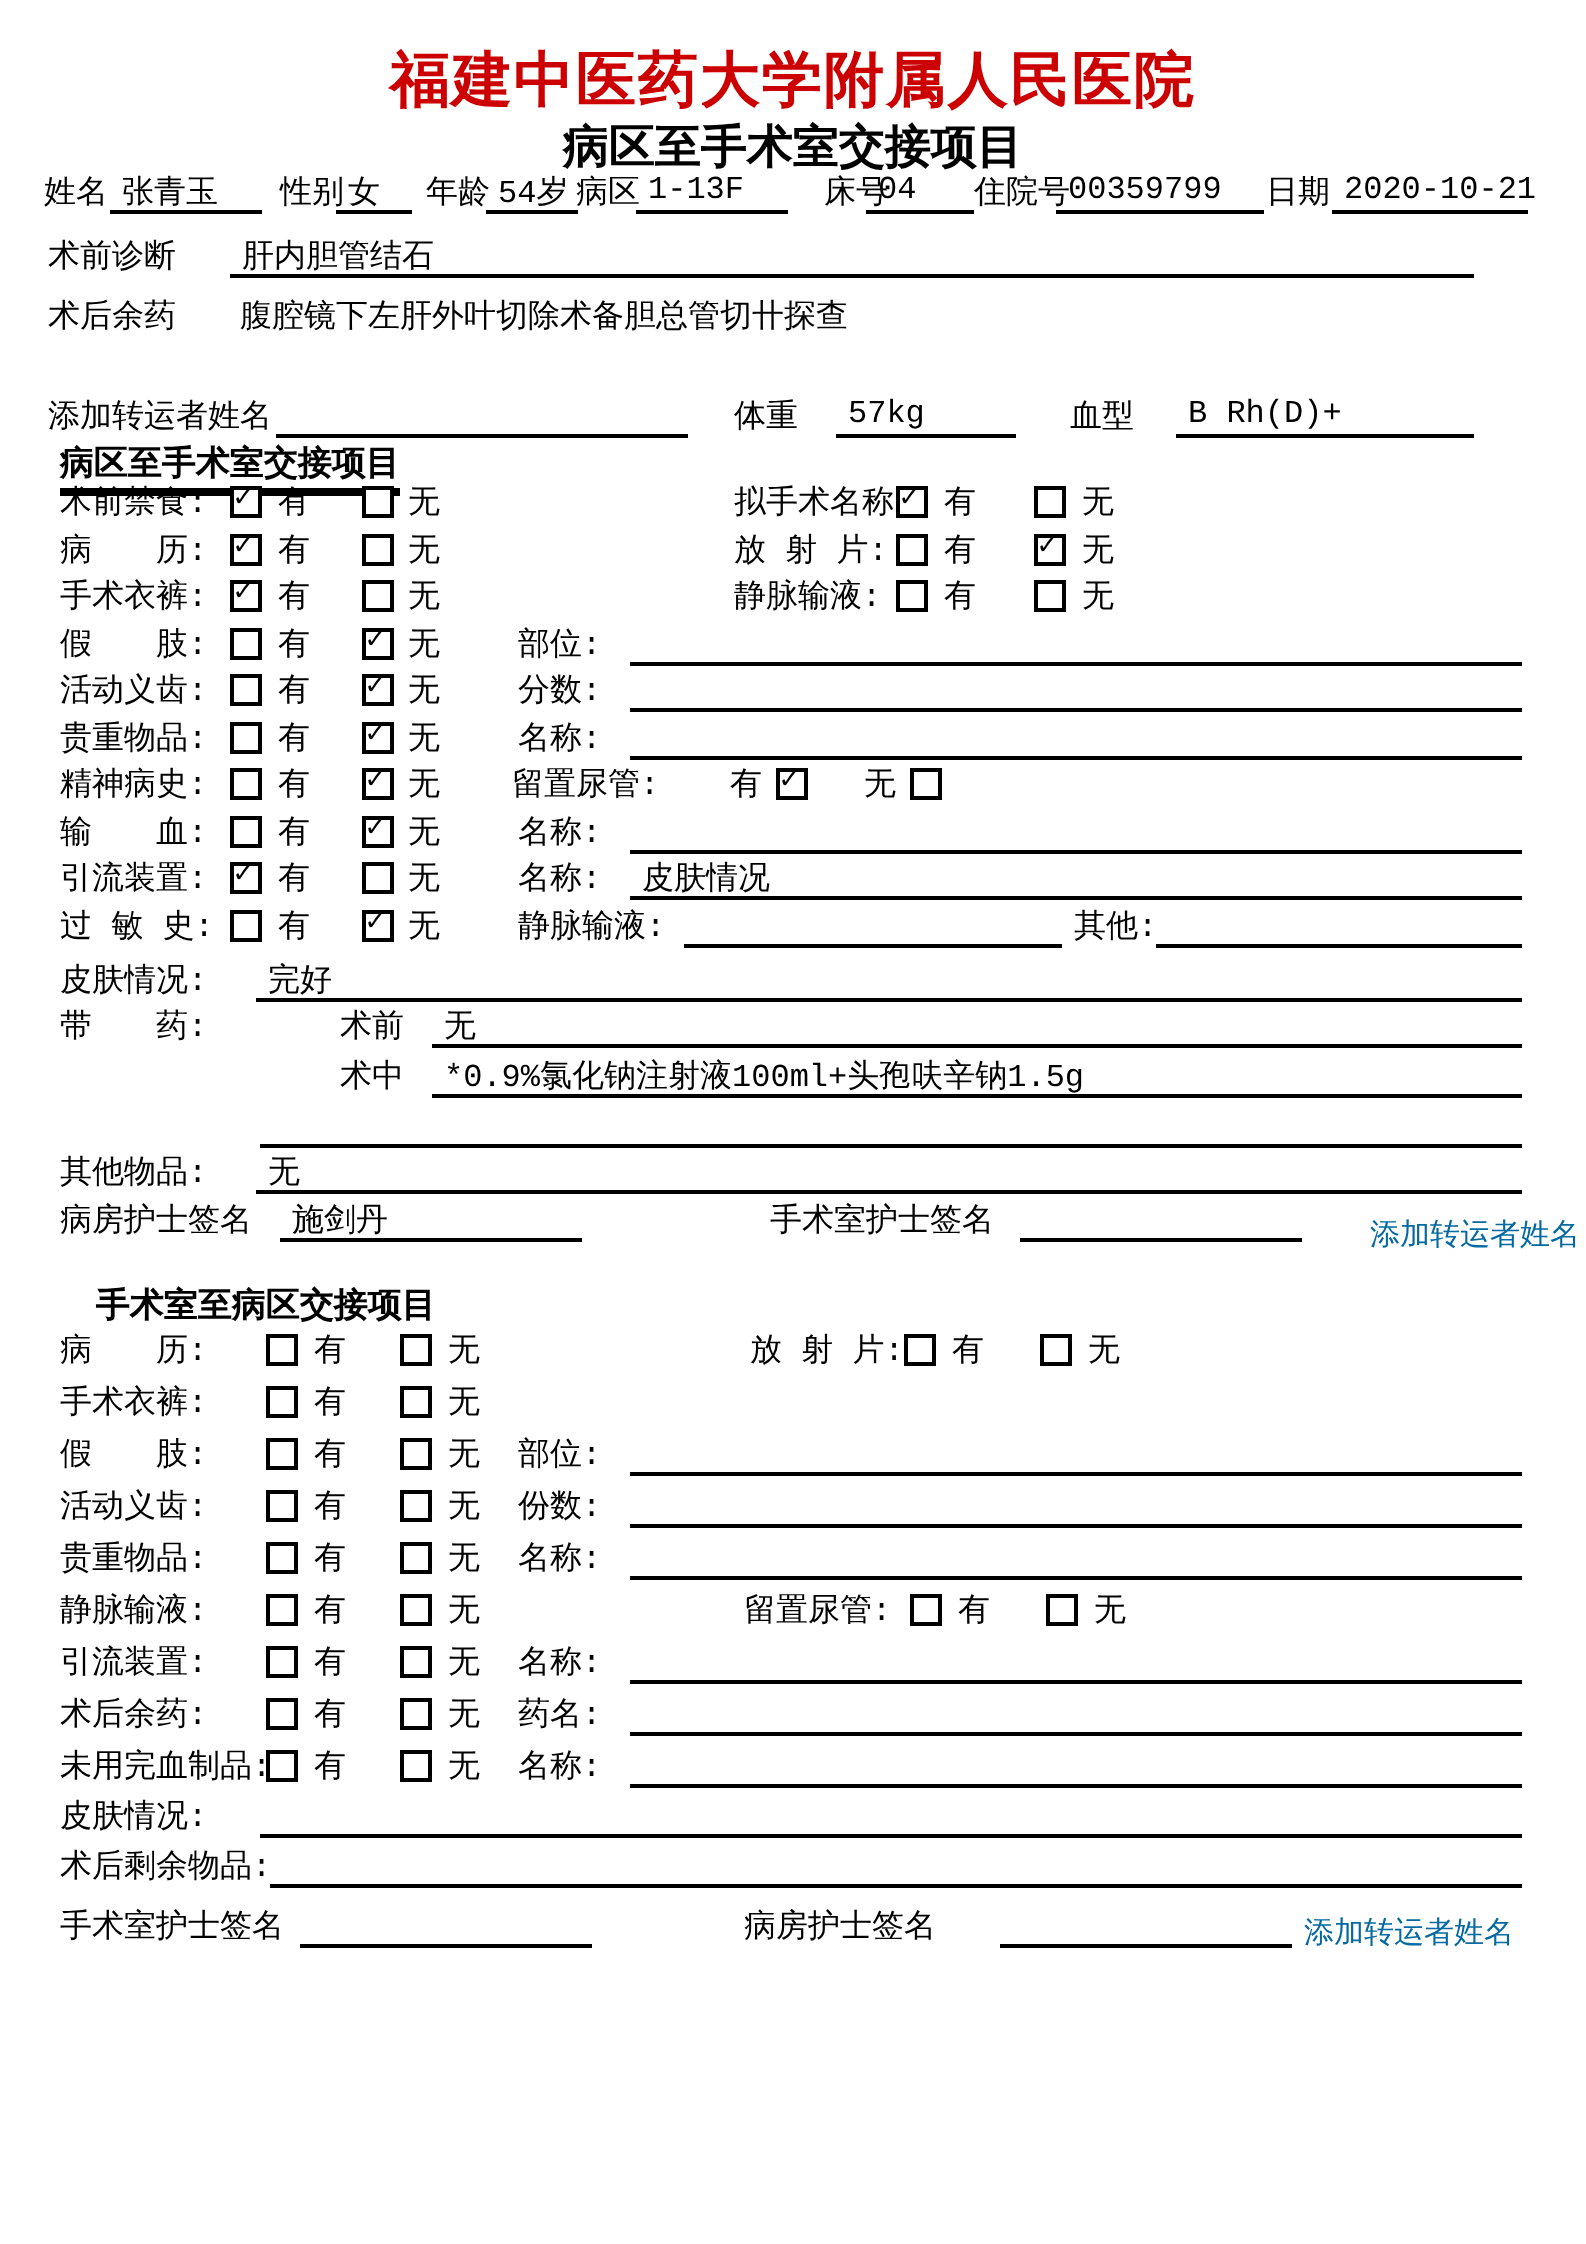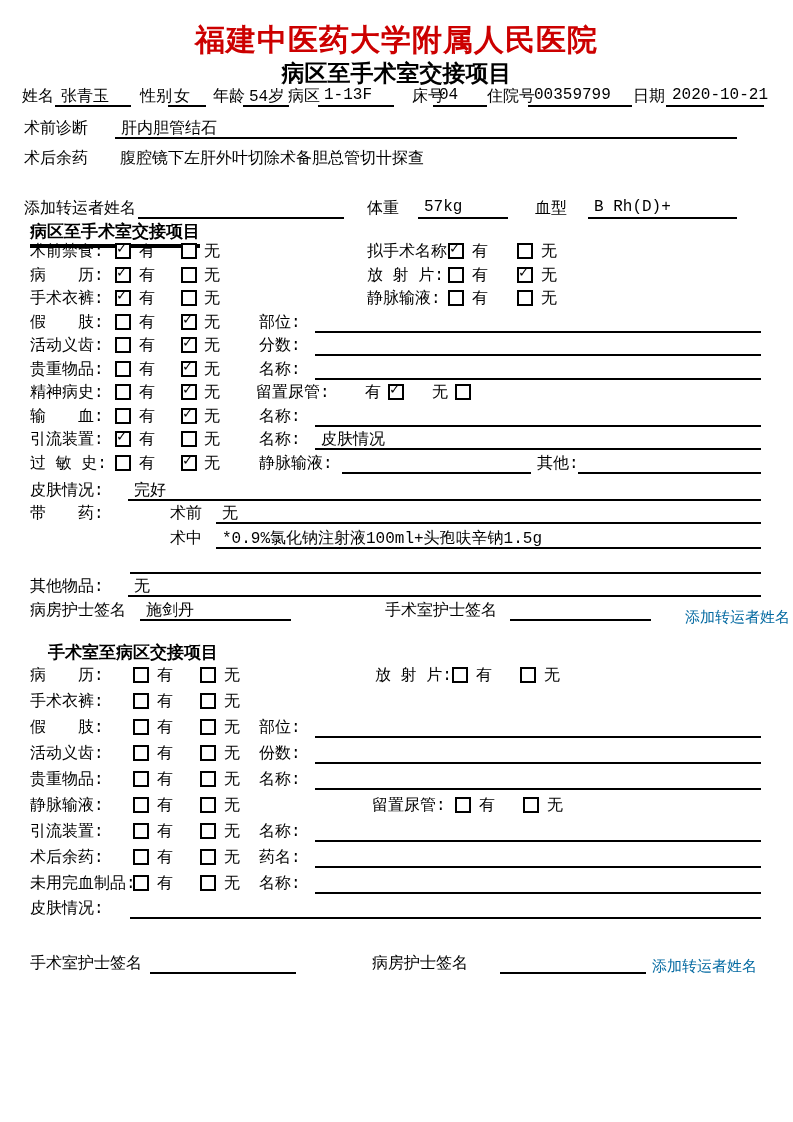--- a/index.html
+++ b/index.html
@@ -307,20 +307,24 @@
     <span class="a" style="left:224px">无</span>
     <span class="a" style="left:259px">名称:</span>
     <span class="a u pad" style="left:315px;width:440px"></span>
   </div>
 
   <div class="row" style="top:898px">
     <span class="a" style="left:30px">皮肤情况:</span>
     <span class="a u pad" style="left:130px;width:625px"></span>
   </div>
 
+  <div class="row" style="top:923px">
+    <span class="a" style="left:30px">术后剩余物品:</span>
+    <span class="a u pad" style="left:135px;width:620px"></span>
+  </div>
 
   <div class="row" style="top:953px">
     <span class="a" style="left:30px">手术室护士签名</span>
     <span class="a u pad" style="left:150px;width:140px"></span>
     <span class="a" style="left:372px">病房护士签名</span>
     <span class="a u pad" style="left:500px;width:140px"></span>
     <span class="a redlink" style="left:652px;top:4px">添加转运者姓名</span>
   </div>
 
 </div>

